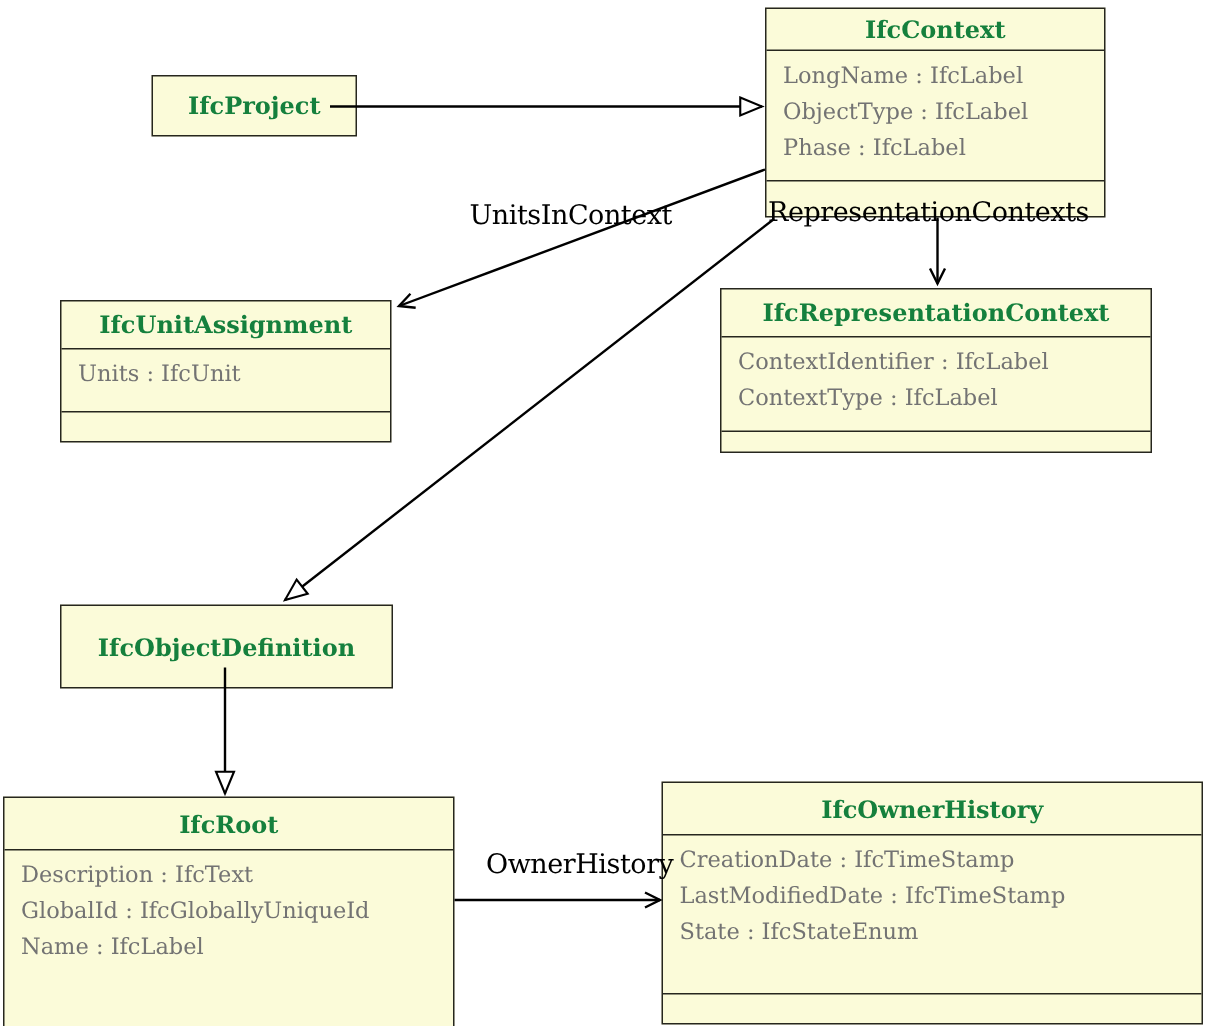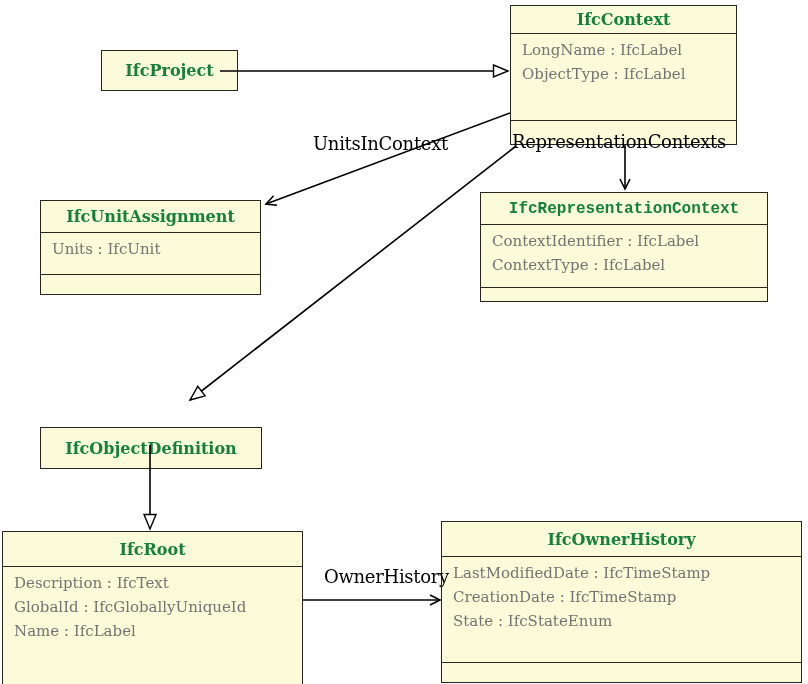--- a/index.html
+++ b/index.html
@@ -40,60 +40,61 @@
 
 <div class="uml-class" style="left:83px; top:50px; width:137px; height:41px;margin-left:18px;">
   <div class="uml-title solo">IfcProject</div>
 </div>
 
 <div class="uml-class" style="left:510px; top:5px; width:227px; height:140px;">
   <div class="uml-title" style="height:27px;">IfcContext</div>
   <div class="uml-attrs">
     <div>LongName : IfcLabel</div>
     <div>ObjectType : IfcLabel</div>
+    <div>Phase : IfcLabel</div>
   </div>
   <div class="uml-empty" style="height:23px;"></div>
 </div>
 
 <div class="uml-class" style="left:40px; top:200px; width:221px; height:95px;">
   <div class="uml-title" style="height:31px;">IfcUnitAssignment</div>
   <div class="uml-attrs">
     <div>Units : IfcUnit</div>
   </div>
   <div class="uml-empty" style="height:19px;"></div>
 </div>
 
 <div class="uml-class" style="left:480px; top:192px; width:288px; height:110px;">
-  <div class="uml-title" style="height:31px;font-family:Liberation Mono, monospace;">IfcRepresentationContext</div>
+  <div class="uml-title" style="height:31px;">IfcRepresentationContext</div>
   <div class="uml-attrs">
     <div>ContextIdentifier : IfcLabel</div>
     <div>ContextType : IfcLabel</div>
   </div>
   <div class="uml-empty" style="height:13px;"></div>
 </div>
 
-<div class="uml-class" style="left:40px; top:403px; width:222px; height:42px;margin-top:24px;">
+<div class="uml-class" style="left:40px; top:403px; width:222px; height:56px;">
   <div class="uml-title solo">IfcObjectDefinition</div>
 </div>
 
 <div class="uml-class" style="left:2px; top:531px; width:301px; height:184px;">
   <div class="uml-title" style="height:34px;">IfcRoot</div>
   <div class="uml-attrs">
     <div>Description : IfcText</div>
     <div>GlobalId : IfcGloballyUniqueId</div>
     <div>Name : IfcLabel</div>
   </div>
   <div class="uml-empty" style="height:19px;"></div>
 </div>
 
 <div class="uml-class" style="left:441px; top:521px; width:361px; height:162px;">
   <div class="uml-title" style="height:34px;text-align:right;">IfcOwnerHistory</div>
   <div class="uml-attrs">
+    <div>CreationDate : IfcTimeStamp</div>
     <div>LastModifiedDate : IfcTimeStamp</div>
-    <div>CreationDate : IfcTimeStamp</div>
     <div>State : IfcStateEnum</div>
   </div>
   <div class="uml-empty" style="height:19px;"></div>
 </div>
 
 <div class="edge-label" style="left:313px; top:133px;">UnitsInContext</div>
 <div class="edge-label" style="left:512px; top:131px;">RepresentationContexts</div>
 <div class="edge-label" style="left:324px; top:566px;">OwnerHistory</div>
 
 <svg class="edges" width="808" height="684">

